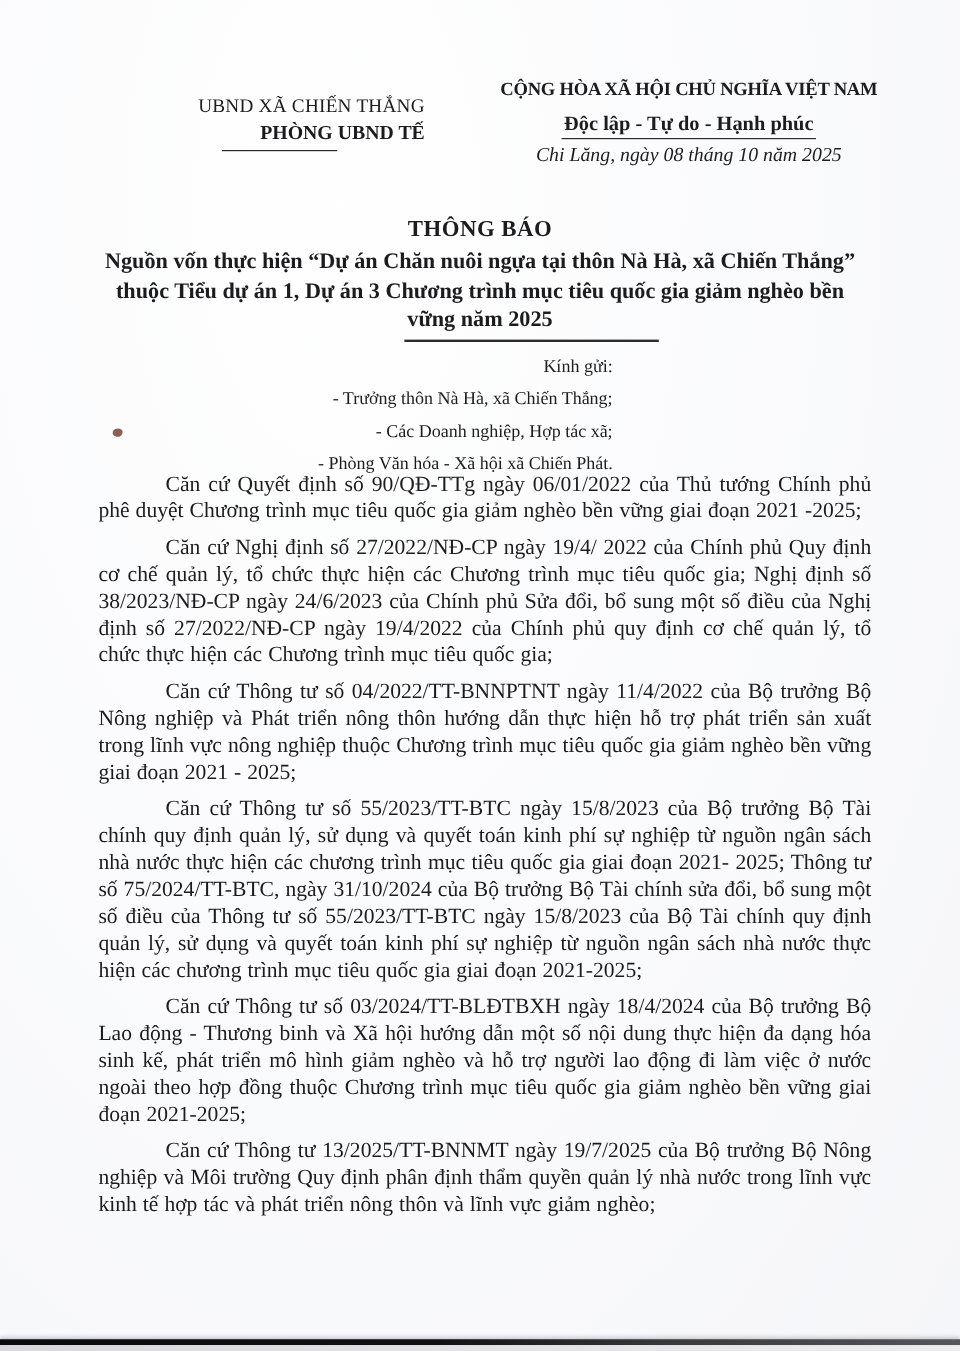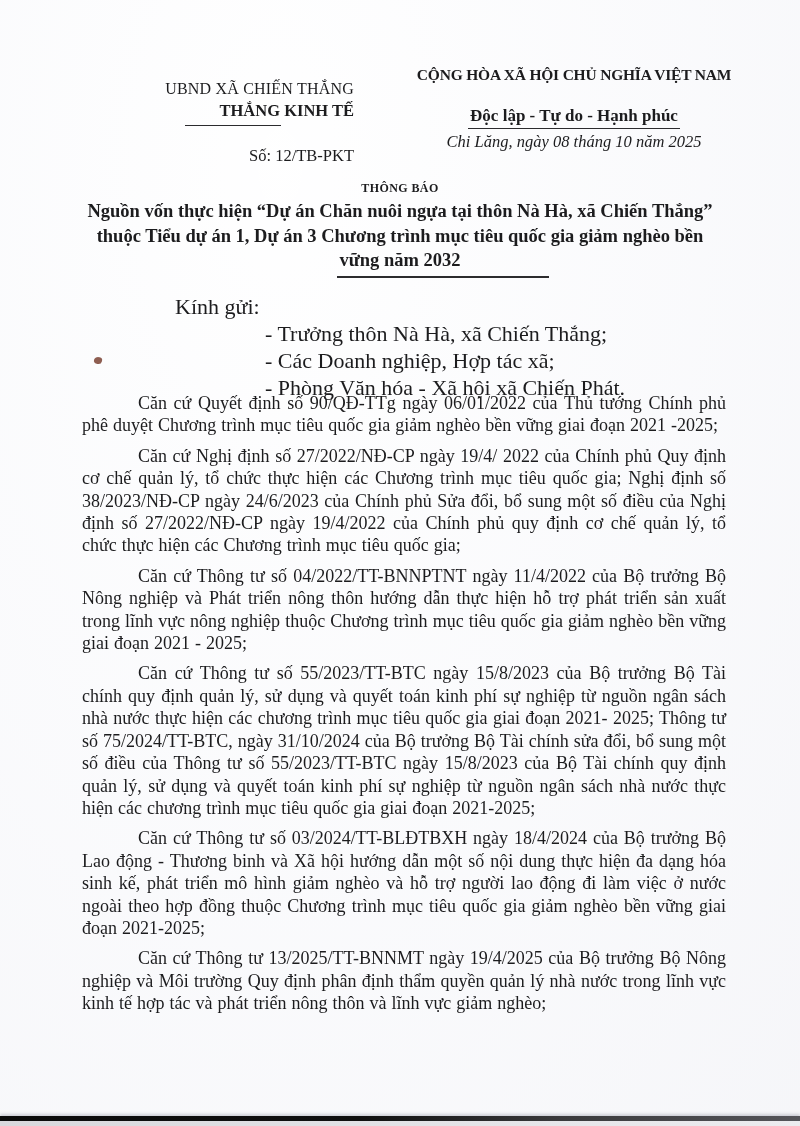--- a/index.html
+++ b/index.html
@@ -32,38 +32,38 @@
   .org-underline { width: 96px; margin: 4px auto 0; border-bottom: 1.7px solid #2b2b2e; }
   .doc-number { margin-top: 19px; font-size: 16.5px; }
 
   .header-right {
     position: absolute; top: 64px; left: 398px; width: 352px;
     text-align: center; line-height: 21px;
   }
   .nat-title { font-size: 15.5px; font-weight: bold; letter-spacing: -0.2px; white-space: nowrap; }
   .nat-motto {
     display: inline-block; font-size: 17px; font-weight: bold;
-    margin-top: 20px; padding: 0 2px 2px; border-bottom: 1.7px solid #2b2b2e;
+    margin-top: 7px; padding: 0 2px 2px; border-bottom: 1.7px solid #2b2b2e;
   }
   .place-date { margin-top: 2px; font-style: italic; font-size: 16.5px; }
 
   
   .title-block { position: absolute; top: 181px; left: 0; width: 100%; text-align: center; }
-  .doc-type { font-size: 12px; font-weight: bold; letter-spacing: 0.4px; }
+  .doc-type { font-size: 19px; font-weight: bold; letter-spacing: 0.4px; }
   .doc-title {
     width: 632px; margin: 3px auto 0;
     font-size: 18.5px; font-weight: bold; line-height: 24.5px;
   }
   .title-underline {
     width: 212px; height: 0; margin: 3px 0 0 337px;
     border-bottom: 2px solid #2c2c2e;
   }
 
   
-  .salutation { position: absolute; top: 293px; left: 175px; font-size: 22px; line-height: 27px; }
+  .salutation { position: absolute; top: 293px; left: 175px; font-size: 15px; line-height: 27px; text-align: right; }
   .salutation-label { }
   .recipients { margin-left: 90px; }
   .recipient-line { white-space: nowrap; }
 
   
   .doc-body {
     position: absolute; top: 392px; left: 82px; width: 644px;
     font-size: 18px; line-height: 22.4px; text-align: justify;
   }
   .doc-body p { margin: 0 0 8px 0; text-indent: 56px; word-spacing: 0.5px; }
@@ -85,54 +85,53 @@
   }
 </style>
 </head>
 <body>
 
 <div class="page">
 
   <header class="doc-header">
     <div class="header-left">
       <div class="org-parent">UBND XÃ CHIẾN THẮNG</div>
-      <div class="org-name">THẮNG KINH TẾ</div>
+      <div class="org-name">PHÒNG UBND TẾ</div>
       <div class="org-underline"></div>
-      <div class="doc-number">Số: 12/TB-PKT</div>
     </div>
     <div class="header-right">
       <div class="nat-title">CỘNG HÒA XÃ HỘI CHỦ NGHĨA VIỆT NAM</div>
       <div>
         <span class="nat-motto">Độc lập - Tự do - Hạnh phúc</span>
       </div>
       <div class="place-date">Chi Lăng, ngày 08 tháng 10 năm 2025</div>
     </div>
   </header>
 
   <section class="title-block">
     <div class="doc-type">THÔNG BÁO</div>
-    <div class="doc-title">Nguồn vốn thực hiện “Dự án Chăn nuôi ngựa tại thôn Nà Hà, xã Chiến Thắng” thuộc Tiểu dự án 1, Dự án 3 Chương trình mục tiêu quốc gia giảm nghèo bền vững năm 2032</div>
+    <div class="doc-title">Nguồn vốn thực hiện “Dự án Chăn nuôi ngựa tại thôn Nà Hà, xã Chiến Thắng” thuộc Tiểu dự án 1, Dự án 3 Chương trình mục tiêu quốc gia giảm nghèo bền vững năm 2025</div>
     <div class="title-underline"></div>
   </section>
 
   <section class="salutation">
     <div class="salutation-label">Kính gửi:</div>
     <div class="recipients">
       <div class="recipient-line">- Trưởng thôn Nà Hà, xã Chiến Thắng;</div>
       <div class="recipient-line">- Các Doanh nghiệp, Hợp tác xã;</div>
       <div class="recipient-line">- Phòng Văn hóa - Xã hội xã Chiến Phát.</div>
     </div>
   </section>
 
   <section class="doc-body">
     <p>Căn cứ Quyết định số 90/QĐ-TTg ngày 06/01/2022 của Thủ tướng Chính phủ phê duyệt Chương trình mục tiêu quốc gia giảm nghèo bền vững giai đoạn 2021 -2025;</p>
     <p>Căn cứ Nghị định số 27/2022/NĐ-CP ngày 19/4/ 2022 của Chính phủ Quy định cơ chế quản lý, tổ chức thực hiện các Chương trình mục tiêu quốc gia; Nghị định số 38/2023/NĐ-CP ngày 24/6/2023 của Chính phủ Sửa đổi, bổ sung một số điều của Nghị định số 27/2022/NĐ-CP ngày 19/4/2022 của Chính phủ quy định cơ chế quản lý, tổ chức thực hiện các Chương trình mục tiêu quốc gia;</p>
     <p>Căn cứ Thông tư số 04/2022/TT-BNNPTNT ngày 11/4/2022 của Bộ trưởng Bộ Nông nghiệp và Phát triển nông thôn hướng dẫn thực hiện hỗ trợ phát triển sản xuất trong lĩnh vực nông nghiệp thuộc Chương trình mục tiêu quốc gia giảm nghèo bền vững giai đoạn 2021 - 2025;</p>
     <p>Căn cứ Thông tư số 55/2023/TT-BTC ngày 15/8/2023 của Bộ trưởng Bộ Tài chính quy định quản lý, sử dụng và quyết toán kinh phí sự nghiệp từ nguồn ngân sách nhà nước thực hiện các chương trình mục tiêu quốc gia giai đoạn 2021- 2025; Thông tư số 75/2024/TT-BTC, ngày 31/10/2024 của Bộ trưởng Bộ Tài chính sửa đổi, bổ sung một số điều của Thông tư số 55/2023/TT-BTC ngày 15/8/2023 của Bộ Tài chính quy định quản lý, sử dụng và quyết toán kinh phí sự nghiệp từ nguồn ngân sách nhà nước thực hiện các chương trình mục tiêu quốc gia giai đoạn 2021-2025;</p>
     <p>Căn cứ Thông tư số 03/2024/TT-BLĐTBXH ngày 18/4/2024 của Bộ trưởng Bộ Lao động - Thương binh và Xã hội hướng dẫn một số nội dung thực hiện đa dạng hóa sinh kế, phát triển mô hình giảm nghèo và hỗ trợ người lao động đi làm việc ở nước ngoài theo hợp đồng thuộc Chương trình mục tiêu quốc gia giảm nghèo bền vững giai đoạn 2021-2025;</p>
-    <p>Căn cứ Thông tư 13/2025/TT-BNNMT ngày 19/4/2025 của Bộ trưởng Bộ Nông nghiệp và Môi trường Quy định phân định thẩm quyền quản lý nhà nước trong lĩnh vực kinh tế hợp tác và phát triển nông thôn và lĩnh vực giảm nghèo;</p>
+    <p>Căn cứ Thông tư 13/2025/TT-BNNMT ngày 19/7/2025 của Bộ trưởng Bộ Nông nghiệp và Môi trường Quy định phân định thẩm quyền quản lý nhà nước trong lĩnh vực kinh tế hợp tác và phát triển nông thôn và lĩnh vực giảm nghèo;</p>
   </section>
 
   <div class="ink-speck"></div>
   <div class="scan-edge-bottom"></div>
   <div class="scan-edge-under"></div>
 
 </div>
 
 </body></html>

